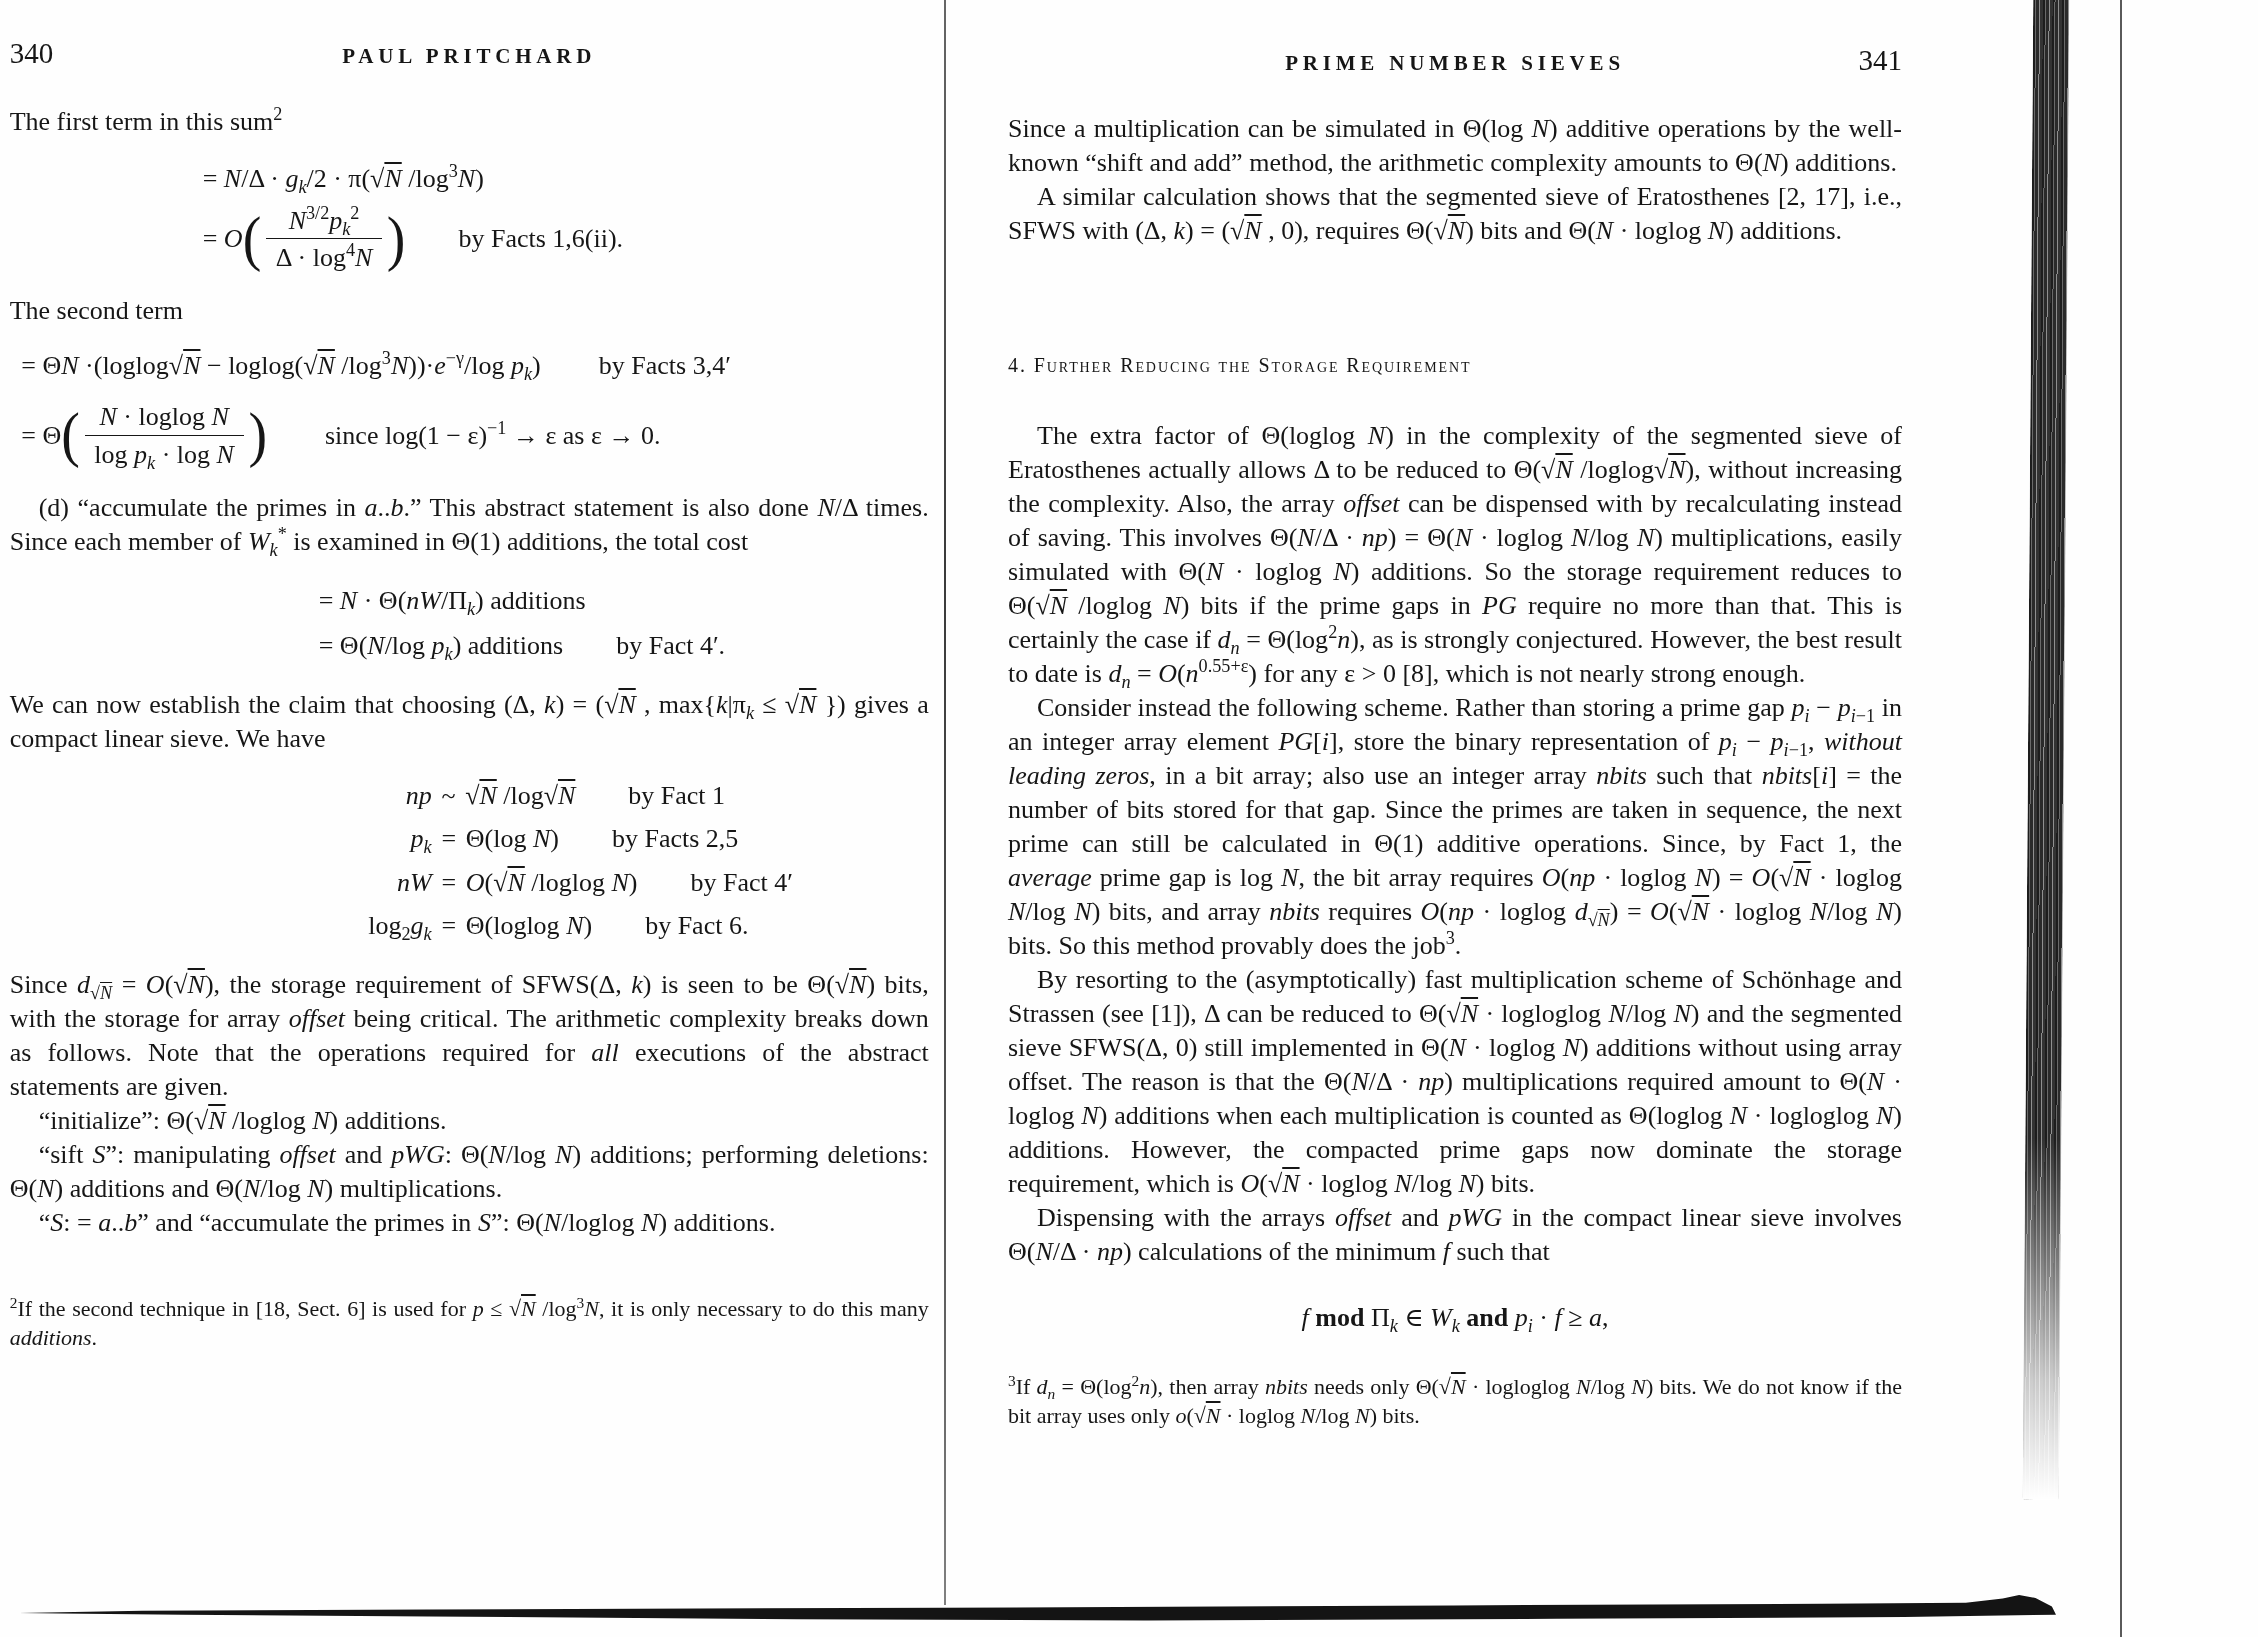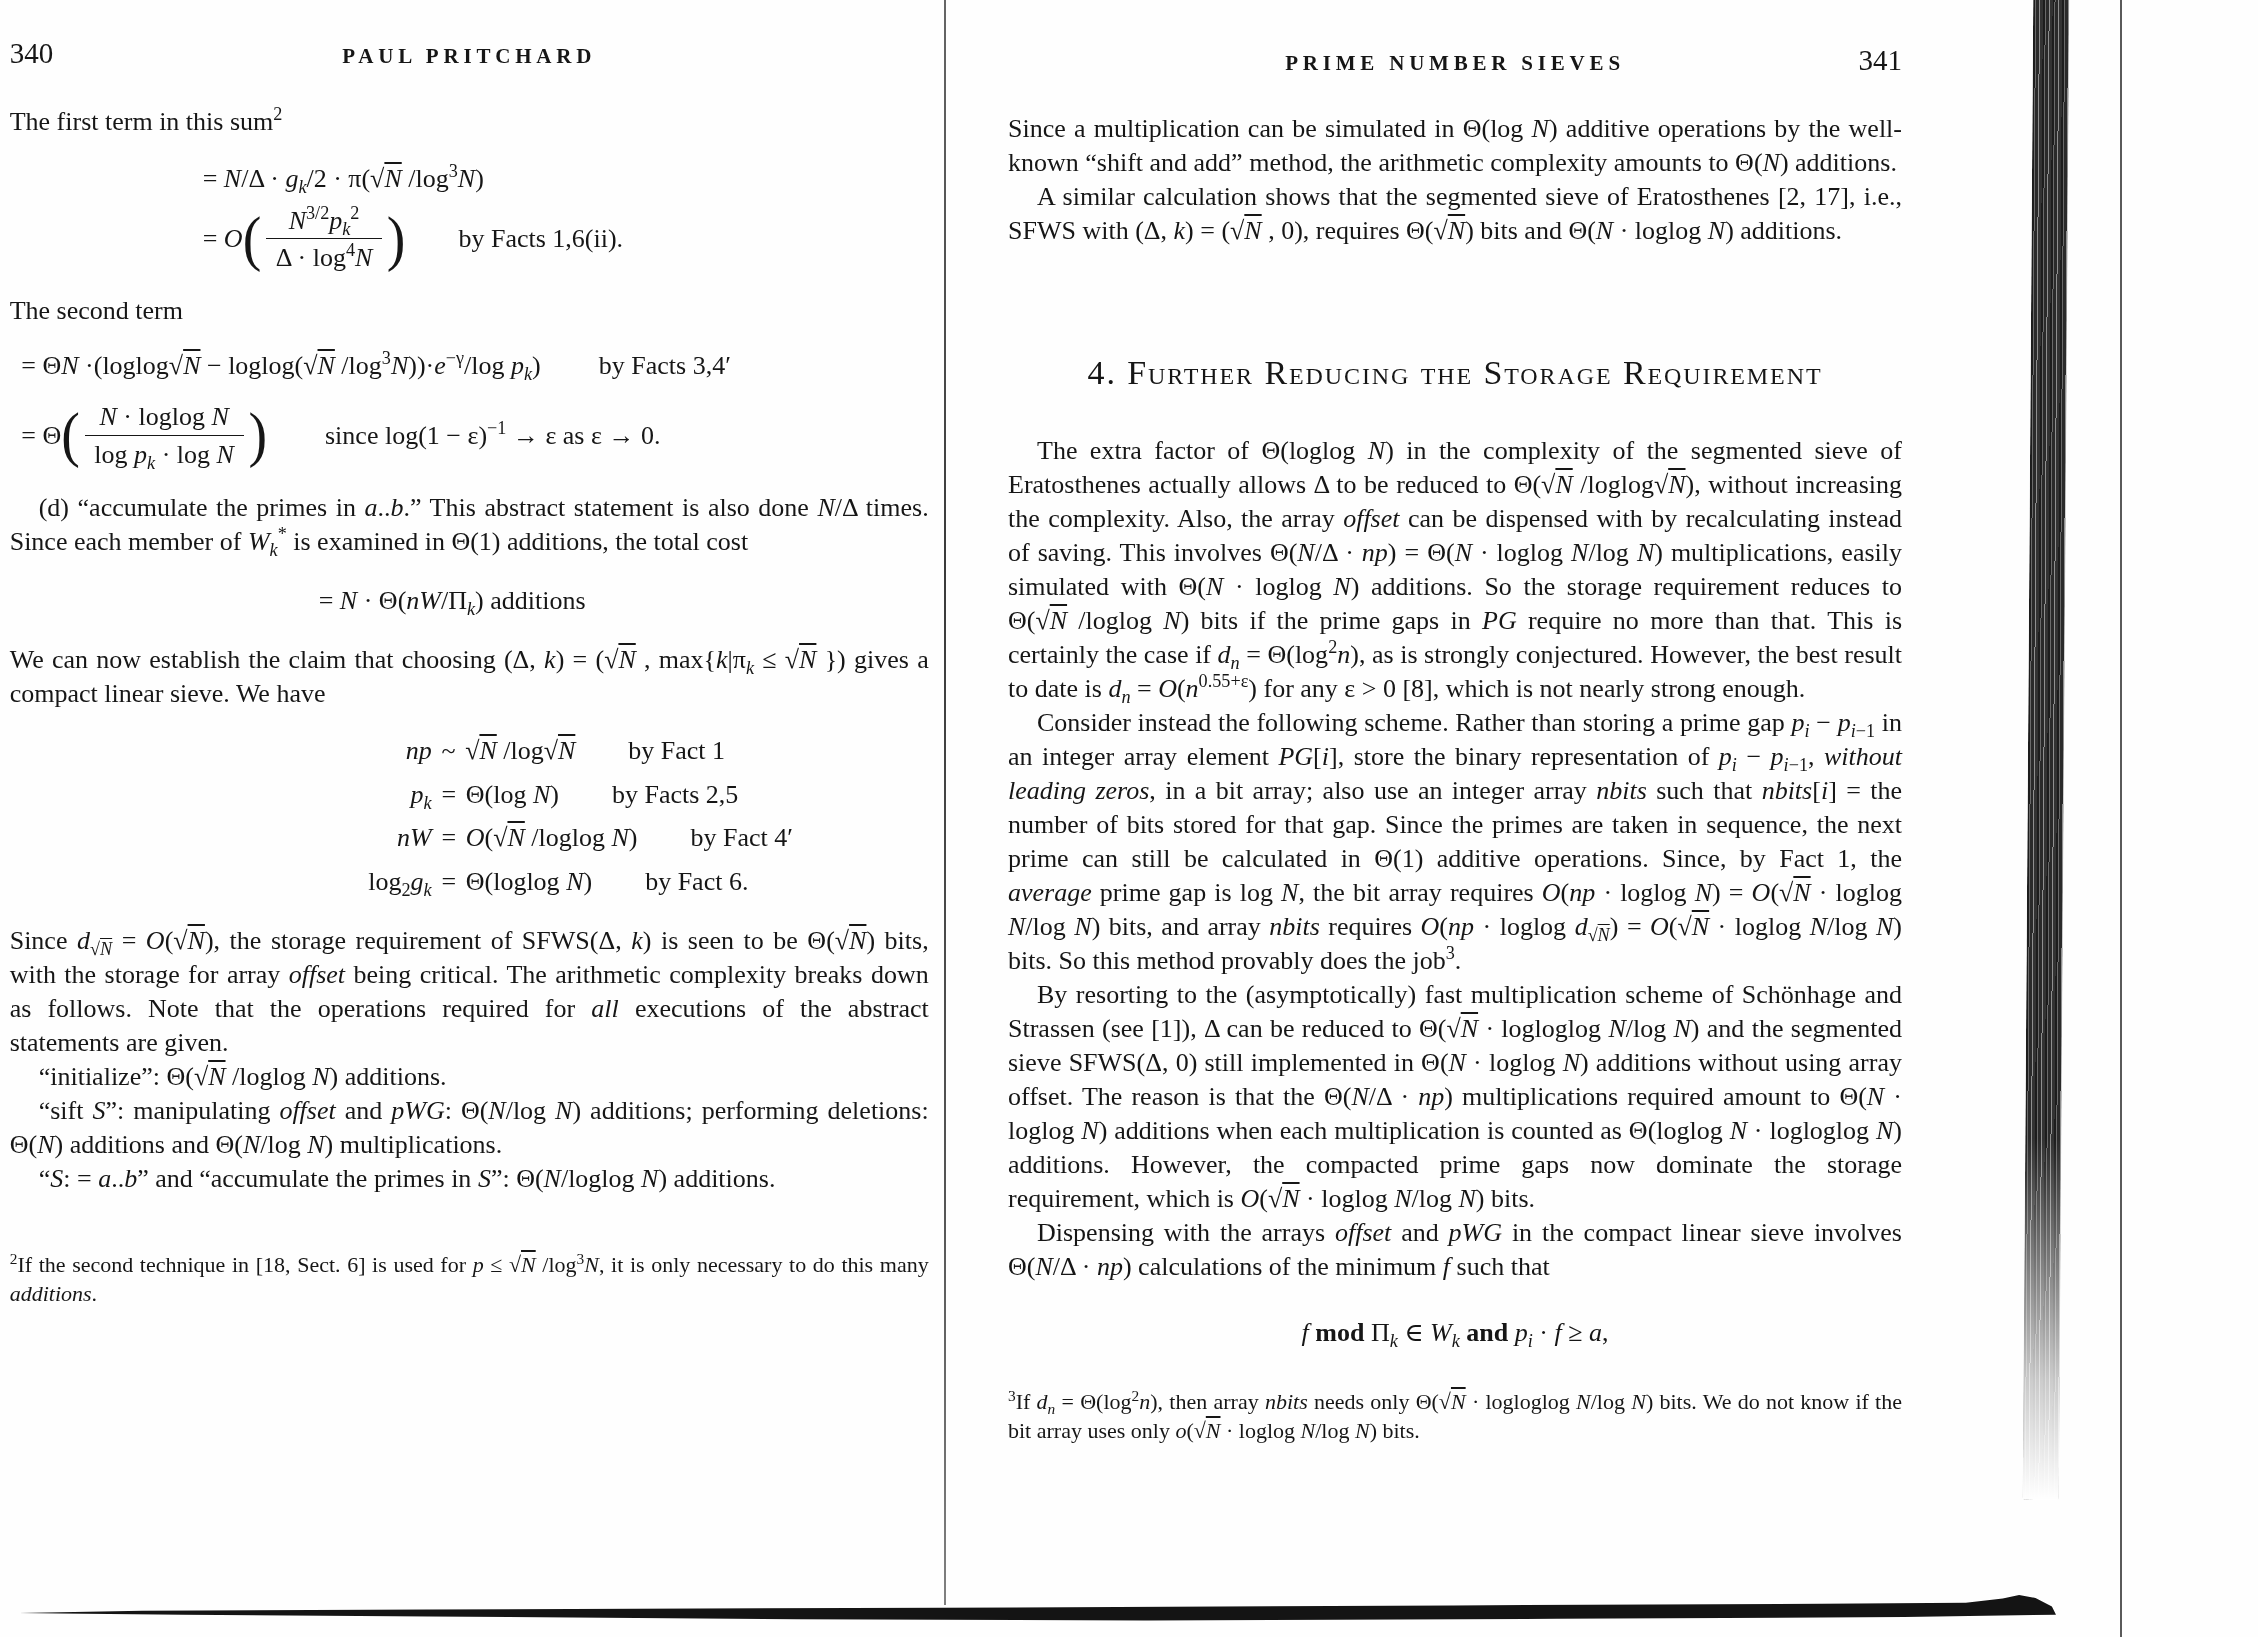--- a/index.html
+++ b/index.html
@@ -15,22 +15,22 @@
 
   .header{display:flex;align-items:baseline;margin-bottom:35px;}
   .header .pn{font-size:29px;width:87px;}
   .header .pn-r{text-align:right;}
   .header .run{flex:1;text-align:center;font-size:21px;font-weight:bold;letter-spacing:4.8px;}
   .header .sp{width:87px;}
 
   .body{font-size:26px;line-height:34px;text-align:justify;margin:0;hyphens:none;}
   .indent{text-indent:29px;}
 
-  .section{font-size:34px;font-weight:normal;font-variant:small-caps;letter-spacing:1.9px;
-           text-align:center;margin:106px 0 42px;}
+  .section{font-size:20px;font-weight:normal;font-variant:small-caps;letter-spacing:1.9px;
+           margin:106px 0 42px;}
 
   .eq-line{font-size:26px;margin:17.4px 0;}
   .eq-flex{display:flex;align-items:center;}
   .note{margin-left:53px;white-space:nowrap;}
 
   .block-a{margin:25px 0 21px 193px;}
   .block-a .eq-line{margin:11.6px 0;}
   .block-b{margin:23px 0 21px 11.6px;}
   .block-b .eq-line{margin:21px 0;align-items:center;}
   .block-b .note{margin-left:58px;}
@@ -114,20 +114,24 @@
       </span>
       <span class="bigp">)</span>
       <span class="note">since log(1 − ε)<sup>−1</sup> → ε as ε → 0.</span>
     </div>
   </div>
 
   <p class="body indent">(d) “accumulate the primes in <i>a</i>..<i>b</i>.” This abstract statement is also done <i>N</i>/Δ times. Since each member of <i>W<sub>k</sub></i><sup>*</sup> is examined in Θ(1) additions, the total cost</p>
 
   <div class="eq-block block-c">
     <div class="eq-line">= <i>N</i> · Θ(<i>nW</i>/Π<sub><i>k</i></sub>) additions</div>
+    <div class="eq-line eq-flex">
+      <span>= Θ(<i>N</i>/log <i>p<sub>k</sub></i>) additions</span>
+      <span class="note">by Fact 4′.</span>
+    </div>
   </div>
 
   <p class="body">We can now establish the claim that choosing (Δ, <i>k</i>) = (√<span class="ov"><i>N</i></span> , max{<i>k</i>|π<sub><i>k</i></sub> ≤ √<span class="ov"><i>N</i></span> }) gives a compact linear sieve. We have</p>
 
   <div class="eq-block block-d">
     <div class="eq-row">
       <span class="eq-lhs"><i>np</i></span>
       <span class="eq-op">~</span>
       <span>√<span class="ov"><i>N</i></span> /log√<span class="ov"><i>N</i></span></span>
       <span class="note">by Fact 1</span>

